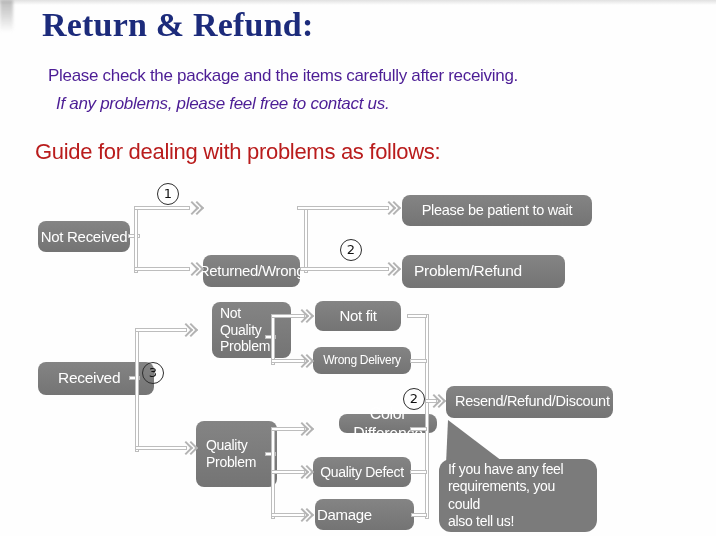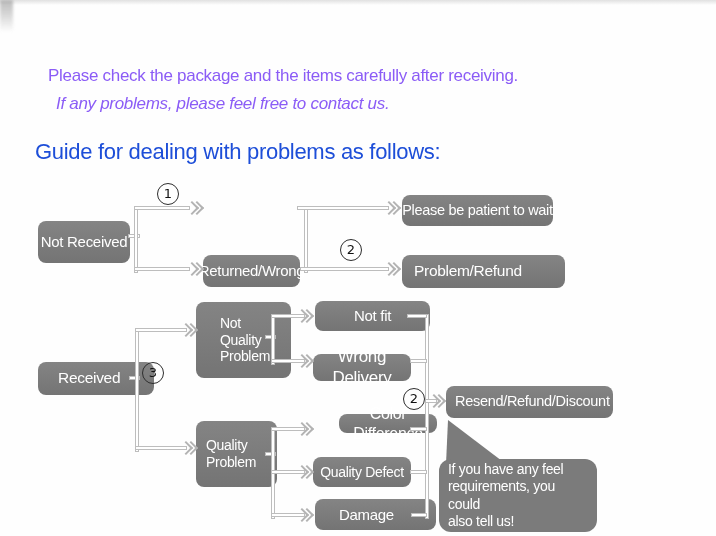--- a/index.html
+++ b/index.html
@@ -7,24 +7,24 @@
           font-family:"Liberation Sans", sans-serif;}
   
   .top-strip{position:absolute;left:0;top:0;width:716px;height:5px;
              background:linear-gradient(#d2d2d2aa,transparent);}
   .smudge{position:absolute;left:0;top:0;width:13px;height:32px;
           background:linear-gradient(180deg,#8f8f8f,#c8c8c8 55%,transparent);
           filter:blur(1.5px);opacity:.6;}
   
   .title{position:absolute;left:42px;top:6px;font-family:"Liberation Serif",serif;
          font-weight:bold;font-size:34px;color:#1c2b7b;letter-spacing:.2px;}
-  .sub{position:absolute;font-size:17px;color:#8b5cf6;letter-spacing:-.3px;text-align:right;}
+  .sub{position:absolute;font-size:17px;color:#4c1d95;letter-spacing:-.3px;text-align:right;}
   .sub1{left:48px;top:66px;}
   .sub2{left:56px;top:94px;font-style:italic;}
-  .guide{position:absolute;left:35px;top:139px;font-size:22px;color:#1d4ed8;letter-spacing:-.3px;}
+  .guide{position:absolute;left:35px;top:139px;font-size:22px;color:#b91c1c;letter-spacing:-.3px;}
   
   .node{position:absolute;background:linear-gradient(#848484,#747474);color:#ffffff;
         border-radius:8px;display:flex;align-items:center;letter-spacing:-.3px;
         white-space:pre-line;line-height:1.2;}
   .c{justify-content:center;text-align:center;}
   .l{justify-content:flex-start;text-align:left;}
   
   .pipe{position:absolute;background:#ffffff;border:1px solid #bdbdbd;}
   .ph{height:2px;} .pv{width:2px;}
   
@@ -42,55 +42,56 @@
           font-size:14px;line-height:1.24;letter-spacing:-.3px;white-space:pre-line;box-sizing:border-box;}
   .tail{position:absolute;left:438px;top:414px;width:70px;height:52px;}
 </style>
 </head>
 <body>
 
 <div id="canvas">
   <div class="top-strip"></div>
   <div class="smudge"></div>
 
+  <div class="title">Return &amp; Refund:</div>
   <div class="sub sub1">Please check the package and the items carefully after receiving.</div>
   <div class="sub sub2">If any problems, please feel free to contact us.</div>
   <div class="guide">Guide for dealing with problems as follows:</div>
 
-  <div class="node c" style="left:38px;top:221px;width:92px;height:42px;font-size:15px;">Not Received</div>
+  <div class="node c" style="left:38px;top:221px;width:92px;height:31px;font-size:15px;">Not Received</div>
   <div class="node c" style="left:203px;top:255px;width:97px;height:32px;font-size:15px;">Returned/Wrong</div>
-  <div class="node c" style="left:402px;top:195px;width:151px;height:31px;font-size:14.5px;">Please be patient to wait</div>
+  <div class="node c" style="left:402px;top:195px;width:190px;height:31px;font-size:14.5px;">Please be patient to wait</div>
   <div class="node l" style="left:402px;top:255px;width:151px;height:33px;font-size:15.5px;padding-left:12px;">Problem/Refund</div>
 
   <div class="pipe ph" style="left:128px;top:234px;width:10px;"></div>
   <div class="pipe pv" style="left:134px;top:206px;height:65px;"></div>
   <div class="pipe ph" style="left:134px;top:206px;width:54px;"></div>
   <span class="chev" style="left:189px;top:201px;"></span>
   <div class="pipe ph" style="left:134px;top:267px;width:54px;"></div>
   <span class="chev" style="left:189px;top:262px;"></span>
   <div class="marker" style="left:157px;top:183px;">1</div>
 
   <div class="pipe pv" style="left:304px;top:206px;height:65px;"></div>
   <div class="pipe ph" style="left:297px;top:206px;width:90px;"></div>
   <span class="chev" style="left:386px;top:201px;"></span>
   <div class="pipe ph" style="left:300px;top:267px;width:87px;"></div>
   <span class="chev" style="left:386px;top:262px;"></span>
   <div class="marker" style="left:340px;top:239px;">2</div>
 
   <div class="node l" style="left:38px;top:362px;width:96px;height:33px;font-size:15.5px;padding-left:20px;">Received</div>
-  <div class="node l" style="left:196px;top:302px;width:71px;height:76px;font-size:14px;padding-left:24px;">Not
+  <div class="node l" style="left:212px;top:302px;width:71px;height:56px;font-size:14px;padding-left:8px;">Not
 Quality
 Problem</div>
-  <div class="node c" style="left:315px;top:301px;width:115px;height:30px;font-size:15px;">Not fit</div>
-  <div class="node c" style="left:313px;top:347px;width:98px;height:27px;font-size:17px;margin-top:7px;">Wrong Delivery</div>
+  <div class="node c" style="left:315px;top:301px;width:86px;height:30px;font-size:15px;">Not fit</div>
+  <div class="node c" style="left:313px;top:347px;width:98px;height:27px;font-size:12px;">Wrong Delivery</div>
   <div class="node l" style="left:196px;top:421px;width:71px;height:66px;font-size:14px;padding-left:10px;">Quality
 Problem</div>
   <div class="node c" style="left:313px;top:414px;width:98px;height:19px;font-size:16px;margin-left:26px;">Color Difference</div>
   <div class="node c" style="left:313px;top:457px;width:98px;height:30px;font-size:14px;">Quality Defect</div>
-  <div class="node l" style="left:315px;top:499px;width:97px;height:31px;font-size:15px;padding-left:24px;">Damage</div>
+  <div class="node l" style="left:315px;top:499px;width:97px;height:31px;font-size:15px;padding-left:2px;">Damage</div>
   <div class="node l" style="left:446px;top:386px;width:167px;height:32px;font-size:14.5px;padding-left:9px;box-sizing:border-box;">Resend/Refund/Discount</div>
 
   <div class="pipe ph" style="left:129px;top:376px;width:9px;"></div>
   <div class="pipe pv" style="left:135px;top:328px;height:122px;"></div>
   <div class="pipe ph" style="left:135px;top:328px;width:50px;"></div>
   <span class="chev" style="left:183px;top:323px;"></span>
   <div class="pipe ph" style="left:135px;top:446px;width:50px;"></div>
   <span class="chev" style="left:183px;top:441px;"></span>
   <div class="marker" style="left:142px;top:362px;">3</div>
 

